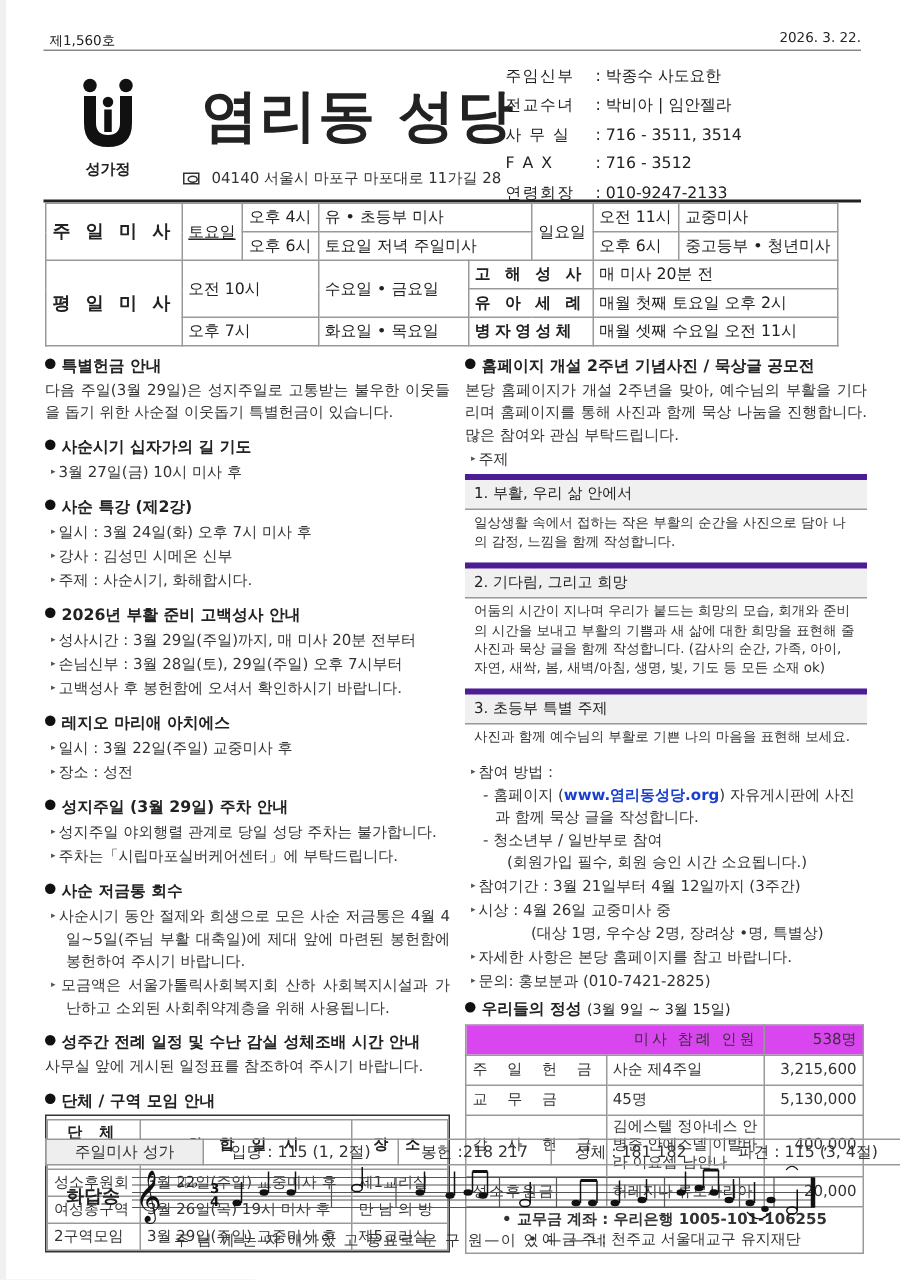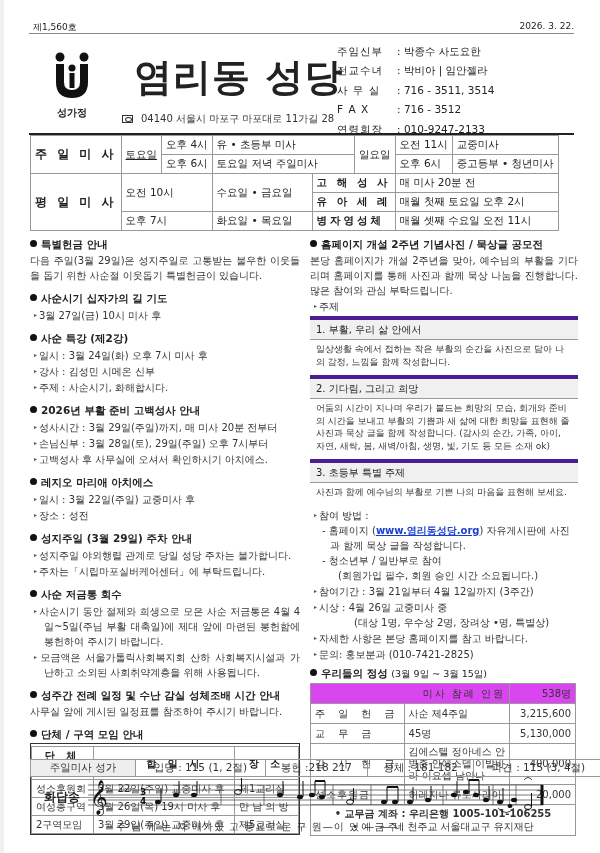--- a/index.html
+++ b/index.html
@@ -37,21 +37,21 @@
   .bul::before { content: "▸ "; font-size: 6px; vertical-align: 2px; color: #555; }
 
   .grp { width: 268px; font-size: 10px; margin-top: 2px; }
   .grp td { border: 1px solid #999; padding: 1px 4px; height: 17px; white-space: nowrap; color: #333; }
   .grp th { border: 1px solid #999; padding: 1px 4px; height: 17px; font-weight: bold; letter-spacing: 4px; }
   .grp-wrap { border: 1.5px solid #333; display: inline-block; }
 
   .theme-box { margin: 2px 0; }
   .theme-head { background: #f0f0f0; border-top: 4px solid #4c1d95; border-bottom: 1px solid #999; padding: 2px 6px; font-size: 10px; }
   .theme-body { padding: 3px 6px 5px; font-size: 9px; line-height: 12.5px; color: #333; }
-  .link { color: #1a3fcf; font-weight: bold; text-decoration: underline; }
+  .link { color: #1a3fcf; font-weight: bold; }
   .dash { padding-left: 20px; text-indent: -8px; color: #333; }
   .dash-c { padding-left: 28px; color: #333; }
 
   .offer { width: 266px; font-size: 10px; margin-top: 2px; border: 1.5px solid #333; }
   .offer td { border: 1px solid #999; padding: 2px 4px; color: #333; }
   .offer .lbl { letter-spacing: 5px; white-space: nowrap; }
   .offer .num { text-align: right; }
   .offer .gray { background: #d946ef; }
   .offer .foot { text-align: center; font-size: 10px; line-height: 13px; }
 
@@ -149,21 +149,21 @@
     <div class="sec">
       <div class="sec-title"><span class="dot"></span><span>사순 특강 (제2강)</span></div>
       <div class="bul">일시 : 3월 24일(화) 오후 7시 미사 후</div>
       <div class="bul">강사 : 김성민 시메온 신부</div>
       <div class="bul">주제 : 사순시기, 화해합시다.</div>
     </div>
     <div class="sec">
       <div class="sec-title"><span class="dot"></span><span>2026년 부활 준비 고백성사 안내</span></div>
       <div class="bul">성사시간 : 3월 29일(주일)까지, 매 미사 20분 전부터</div>
       <div class="bul">손님신부 : 3월 28일(토), 29일(주일) 오후 7시부터</div>
-      <div class="bul">고백성사 후 사무실에 오셔서 확인하시기 아치에스.</div>
+      <div class="bul">고백성사 후 봉헌함에 오셔서 확인하시기 바랍니다.</div>
     </div>
     <div class="sec">
       <div class="sec-title"><span class="dot"></span><span>레지오 마리애 아치에스</span></div>
       <div class="bul">일시 : 3월 22일(주일) 교중미사 후</div>
       <div class="bul">장소 : 성전</div>
     </div>
     <div class="sec">
       <div class="sec-title"><span class="dot"></span><span>성지주일 (3월 29일) 주차 안내</span></div>
       <div class="bul">성지주일 야외행렬 관계로 당일 성당 주차는 불가합니다.</div>
       <div class="bul">주차는「시립마포실버케어센터」에 부탁드립니다.</div>

